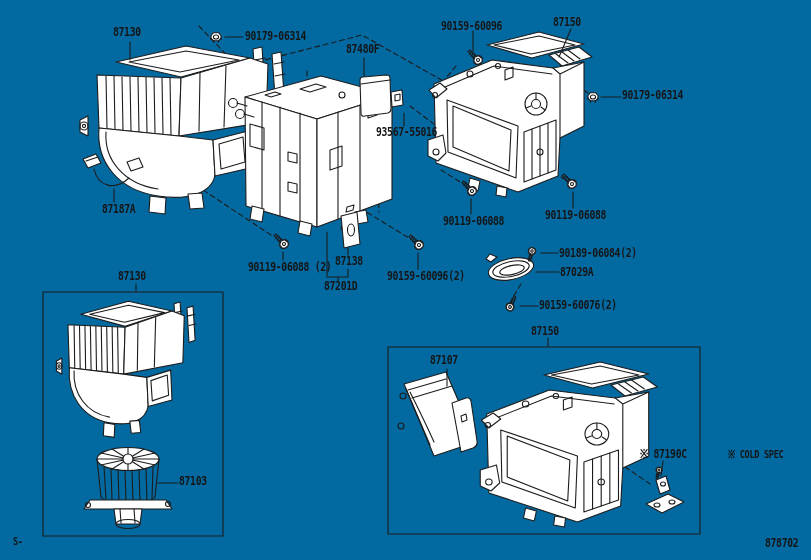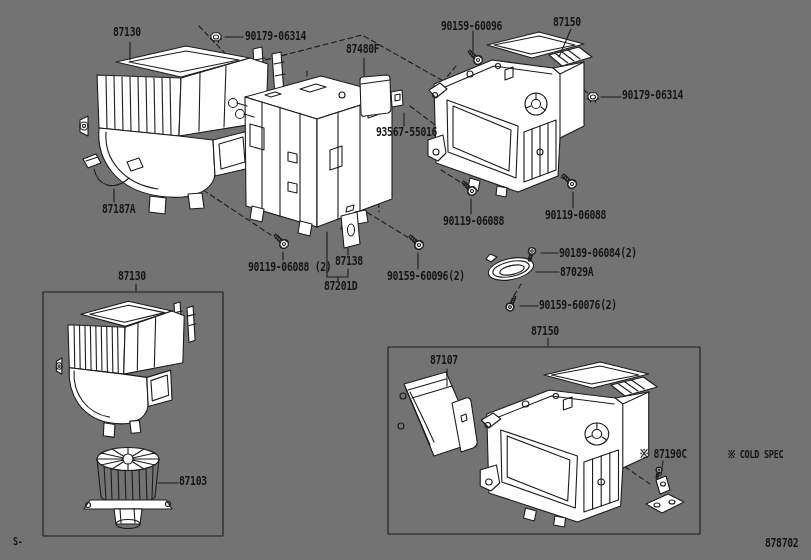--- a/index.html
+++ b/index.html
@@ -1,17 +1,17 @@
 <!DOCTYPE html>
 <html><head>
 <meta charset="utf-8">
 <style>
   html,body{margin:0;padding:0;background:#e8e8e8;}
   .stage{
-    position:relative;width:811px;height:560px;background:#737373;
+    position:relative;width:811px;height:560px;background:#0369a1;
     overflow:hidden;font-family:"DejaVu Sans Mono",monospace;
   }
   .art{position:absolute;left:0;top:0;}
   .art path,.art rect,.art circle,.art ellipse,.art line,.art polyline,.art polygon{
     vector-effect:non-scaling-stroke;
   }
   .lbl{
     position:absolute;
     font:700 12.5px "DejaVu Sans Mono",monospace;
     color:#151515;letter-spacing:-0.4px;white-space:nowrap;

